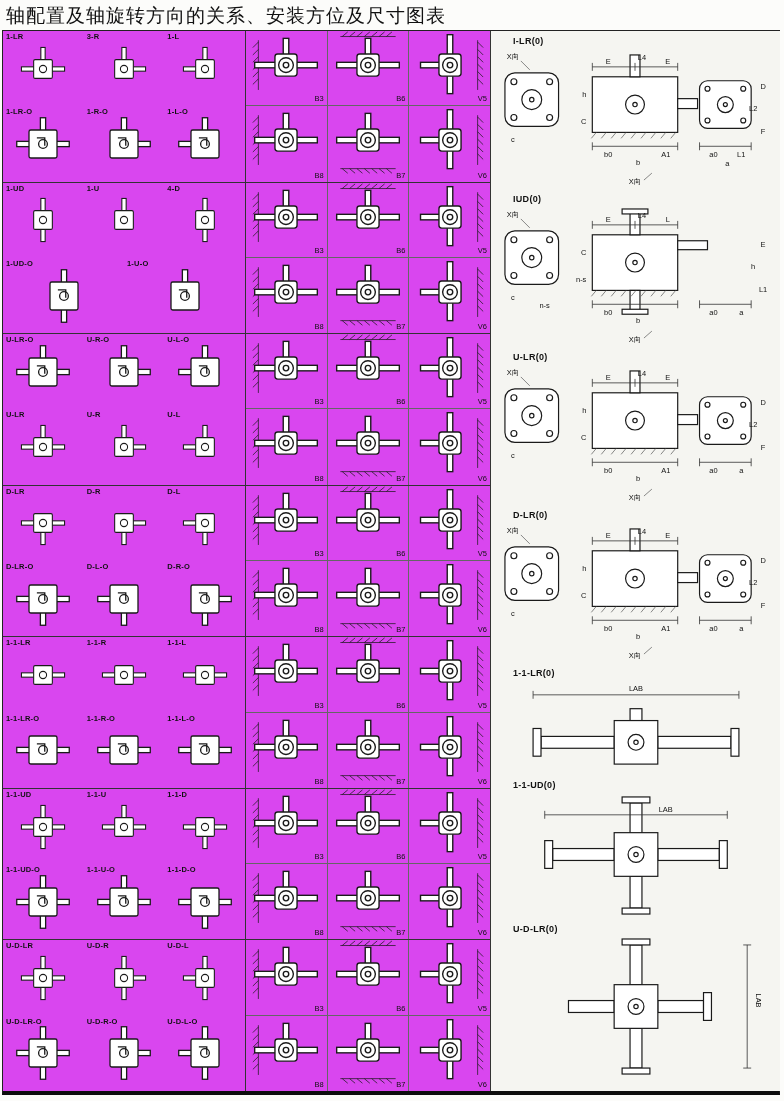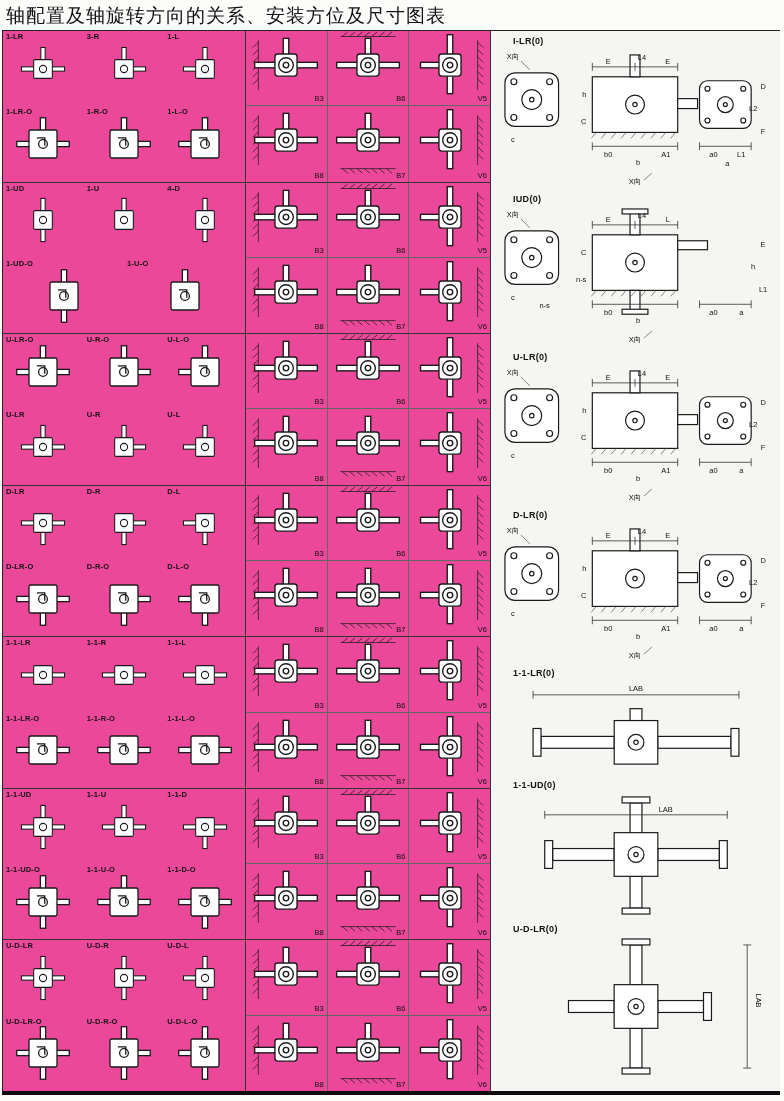--- a/index.html
+++ b/index.html
@@ -1,19 +1,19 @@
 <!DOCTYPE html>
 <html><head>
 <meta charset="utf-8">
 <style>
   html,body{margin:0;padding:0}
   body{width:784px;height:1101px;background:#e9e9e5;font-family:"Liberation Sans","DejaVu Sans",sans-serif;color:#111}
   .page{position:relative;width:784px;height:1101px;background:#fcfcfa;overflow:hidden}
   .title{position:absolute;top:3px;left:6px;font-size:19px;font-weight:normal;letter-spacing:1px;white-space:nowrap}
-  .content{position:absolute;top:30px;left:2px;width:778px;height:1065px;border:1px solid #222;border-bottom:4px solid #0d0d0d;box-sizing:border-box;background:#ec4899}
+  .content{position:absolute;top:30px;left:2px;width:778px;height:1065px;border:1px solid #222;border-bottom:4px solid #0d0d0d;box-sizing:border-box;background:#d946ef}
   .col{position:absolute;top:0;bottom:0;box-sizing:border-box}
   .col.left{left:0;width:242px;display:flex;flex-direction:column}
   .col.mid{left:242px;width:246px;border-left:1px solid #333;border-right:1px solid #333;display:flex;flex-direction:column}
   .col.right{left:488px;width:289px;background:#f5f5f1;padding:4px 2px 0 6px;overflow:hidden}
 
   .config-group{flex:1;border-bottom:1px solid #333;display:flex;flex-direction:column;min-height:0}
   .config-group:last-child{border-bottom:none}
   .config-row{flex:1;display:flex;min-height:0}
   .config-cell{flex:1;position:relative;display:flex;align-items:center;justify-content:center;min-width:0}
   .config-label{position:absolute;top:1px;left:3px;font-size:7.5px;font-weight:bold;letter-spacing:.2px}
@@ -266,34 +266,34 @@
               <div class="config-icon"><svg class="lineart" viewBox="0 0 64 64" width="56" height="56">
                   <rect x="29" y="46" width="6" height="16"></rect>
                   <rect x="2" y="29" width="18" height="6"></rect>
                   <rect x="46" y="29" width="16" height="6"></rect>
                   <rect x="16" y="16" width="32" height="32" rx="2"></rect>
                   <circle cx="32" cy="32" r="5"></circle>
                   <path d="M25 25 h9 v9"></path>
                 </svg></div>
             </div>
             <div class="config-cell">
+              <span class="config-label">D-L-O</span>
+              <div class="config-icon"><svg class="lineart" viewBox="0 0 64 64" width="56" height="56">
+                  <rect x="29" y="46" width="6" height="16"></rect>
+                  <rect x="2" y="29" width="18" height="6"></rect>
+                  <rect x="16" y="16" width="32" height="32" rx="2"></rect>
+                  <circle cx="32" cy="32" r="5"></circle>
+                  <path d="M25 25 h9 v9"></path>
+                </svg></div>
+            </div>
+            <div class="config-cell">
               <span class="config-label">D-R-O</span>
               <div class="config-icon"><svg class="lineart" viewBox="0 0 64 64" width="56" height="56">
                   <rect x="29" y="46" width="6" height="16"></rect>
                   <rect x="46" y="29" width="16" height="6"></rect>
-                  <rect x="16" y="16" width="32" height="32" rx="2"></rect>
-                  <circle cx="32" cy="32" r="5"></circle>
-                  <path d="M25 25 h9 v9"></path>
-                </svg></div>
-            </div>
-            <div class="config-cell">
-              <span class="config-label">D-L-O</span>
-              <div class="config-icon"><svg class="lineart" viewBox="0 0 64 64" width="56" height="56">
-                  <rect x="29" y="46" width="6" height="16"></rect>
-                  <rect x="2" y="29" width="18" height="6"></rect>
                   <rect x="16" y="16" width="32" height="32" rx="2"></rect>
                   <circle cx="32" cy="32" r="5"></circle>
                   <path d="M25 25 h9 v9"></path>
                 </svg></div>
             </div>
           </div>
         </div>
         <div class="config-group">
           <div class="config-row">
             <div class="config-cell">

